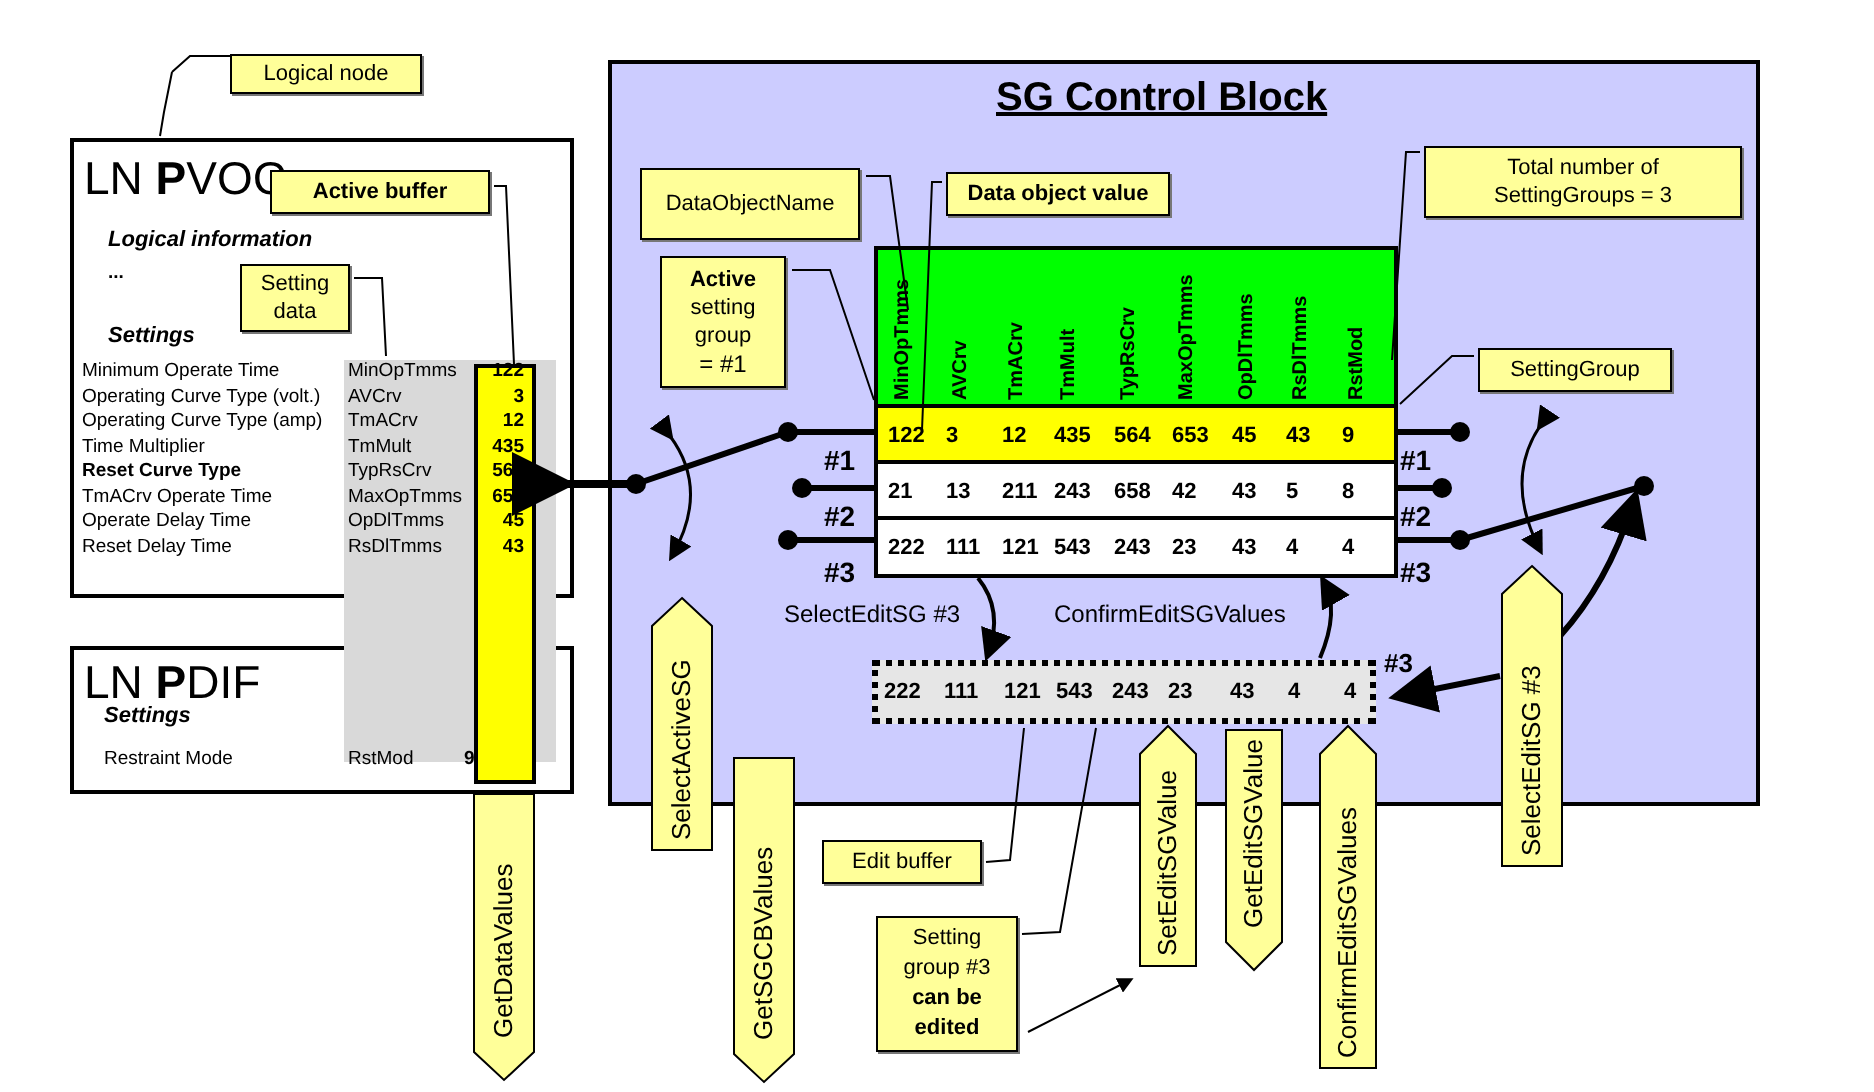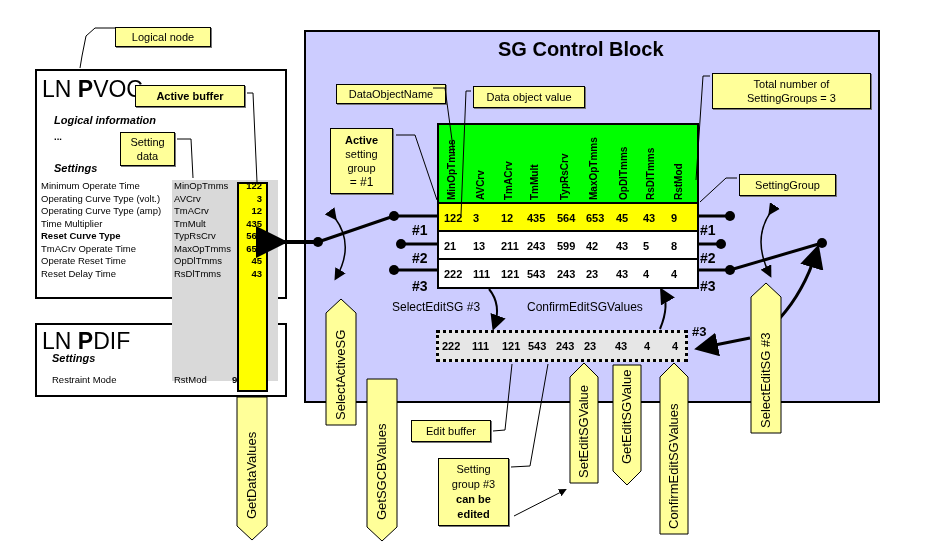--- a/index.html
+++ b/index.html
@@ -24,21 +24,21 @@
   .editbuf{position:absolute;background:#e6e6e6;border:3px dotted #000;box-sizing:border-box;}
   .svc{position:absolute;}
   .svc-text{position:absolute;font-size:13px;transform:rotate(-90deg);transform-origin:left top;white-space:nowrap;}
   .lbl{position:absolute;font-size:12px;}
   svg.overlay{position:absolute;left:0;top:0;}
 </style>
 </head>
 <body>
 
 <div class="sgblock" style="left:304px;top:30px;width:576px;height:373px;"></div>
-<div class="sgtitle" style="left:498px;top:38px;">SG Control Block</div>
+<div class="sgtitle" style="left:498px;top:38px;text-decoration:underline;">SG Control Block</div>
 
 <div class="ln" style="left:35px;top:69px;width:252px;height:230px;"></div>
 <div class="ln-title" style="left:42px;top:76px;">
   <span>LN </span><b>P</b><span>VOC</span>
 </div>
 <div class="ital" style="left:54px;top:114px;">Logical information</div>
 <div class="small" style="left:54px;top:131px;font-weight:bold;">...</div>
 <div class="ital" style="left:54px;top:162px;">Settings</div>
 
 <div class="ln" style="left:35px;top:323px;width:252px;height:74px;"></div>
@@ -63,41 +63,41 @@
     <div class="bufval" style="left:236px;top:205px;">12</div>
     <div class="small" style="left:41px;top:217.5px;">Time Multiplier</div>
     <div class="small" style="left:174px;top:217.5px;">TmMult</div>
     <div class="bufval" style="left:236px;top:217.5px;">435</div>
     <div class="small" style="left:41px;top:230px;font-weight:bold;">Reset Curve Type</div>
     <div class="small" style="left:174px;top:230px;">TypRsCrv</div>
     <div class="bufval" style="left:236px;top:230px;">564</div>
     <div class="small" style="left:41px;top:242.5px;">TmACrv Operate Time</div>
     <div class="small" style="left:174px;top:242.5px;">MaxOpTmms</div>
     <div class="bufval" style="left:236px;top:242.5px;">653</div>
-    <div class="small" style="left:41px;top:255px;">Operate Reset Time</div>
+    <div class="small" style="left:41px;top:255px;">Operate Delay Time</div>
     <div class="small" style="left:174px;top:255px;">OpDlTmms</div>
     <div class="bufval" style="left:236px;top:255px;">45</div>
     <div class="small" style="left:41px;top:267.5px;">Reset Delay Time</div>
     <div class="small" style="left:174px;top:267.5px;">RsDlTmms</div>
     <div class="bufval" style="left:236px;top:267.5px;">43</div>
   </div>
 <div id="pdif-rows">
     <div class="small" style="left:52px;top:374px;">Restraint Mode</div>
     <div class="small" style="left:174px;top:374px;">RstMod</div>
     <div class="bufval" style="left:232px;top:374px;text-align:left;">9</div>
   </div>
 
 <div class="note" style="left:115px;top:27px;width:96px;height:20px;">Logical node</div>
 <div class="note" style="left:135px;top:85px;width:110px;height:22px;font-weight:bold;">Active buffer</div>
 <div class="note" style="left:120px;top:132px;width:55px;height:34px;flex-direction:column;">
   <span>Setting</span>
   <span>data</span>
 </div>
-<div class="note" style="left:320px;top:84px;width:110px;height:20px;margin-left:16px;">DataObjectName</div>
-<div class="note" style="left:473px;top:86px;width:112px;height:22px;">Data object value</div>
+<div class="note" style="left:320px;top:84px;width:110px;height:36px;">DataObjectName</div>
+<div class="note" style="left:473px;top:86px;width:112px;height:22px;font-weight:bold;">Data object value</div>
 <div class="note" style="left:330px;top:128px;width:63px;height:66px;flex-direction:column;">
   <b>Active</b>
   <span>setting</span>
   <span>group</span>
   <span style="font-size:12px;">= #1</span>
 </div>
 <div class="note" style="left:712px;top:73px;width:159px;height:36px;flex-direction:column;">
   <span>Total number of</span>
   <span>SettingGroups = 3</span>
 </div>
@@ -132,21 +132,21 @@
     <div class="cell" style="left:616px;top:212px;">45</div>
     <div class="cell" style="left:643px;top:212px;">43</div>
     <div class="cell" style="left:671px;top:212px;">9</div>
     <div class="hash" style="left:412px;top:222px;">#1</div>
     <div class="hash" style="left:700px;top:222px;">#1</div>
     <div class="row" style="left:439px;top:232px;width:258px;height:28px;background:#ffffff;"></div>
     <div class="cell" style="left:444px;top:240px;">21</div>
     <div class="cell" style="left:473px;top:240px;">13</div>
     <div class="cell" style="left:501px;top:240px;">211</div>
     <div class="cell" style="left:527px;top:240px;">243</div>
-    <div class="cell" style="left:557px;top:240px;">599</div>
+    <div class="cell" style="left:557px;top:240px;">658</div>
     <div class="cell" style="left:586px;top:240px;">42</div>
     <div class="cell" style="left:616px;top:240px;">43</div>
     <div class="cell" style="left:643px;top:240px;">5</div>
     <div class="cell" style="left:671px;top:240px;">8</div>
     <div class="hash" style="left:412px;top:250px;">#2</div>
     <div class="hash" style="left:700px;top:250px;">#2</div>
     <div class="row" style="left:439px;top:260px;width:258px;height:27px;background:#ffffff;border-bottom:none;"></div>
     <div class="cell" style="left:444px;top:268px;">222</div>
     <div class="cell" style="left:473px;top:268px;">111</div>
     <div class="cell" style="left:501px;top:268px;">121</div>

